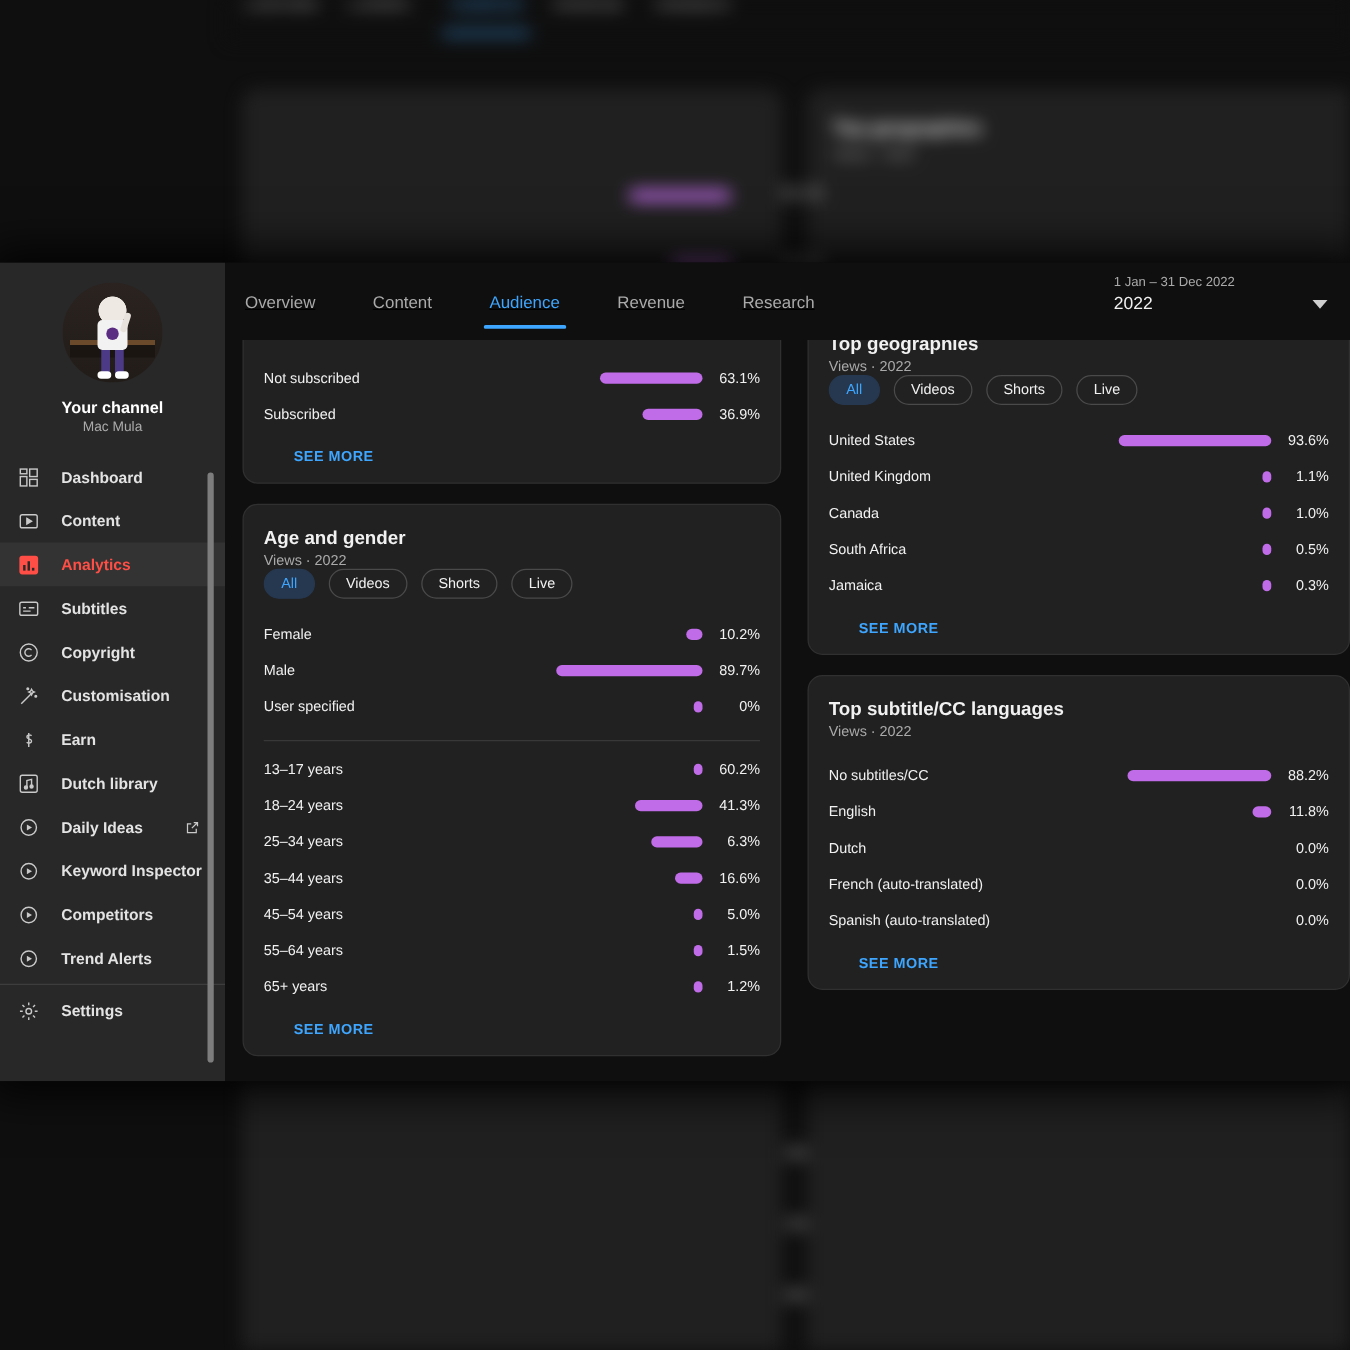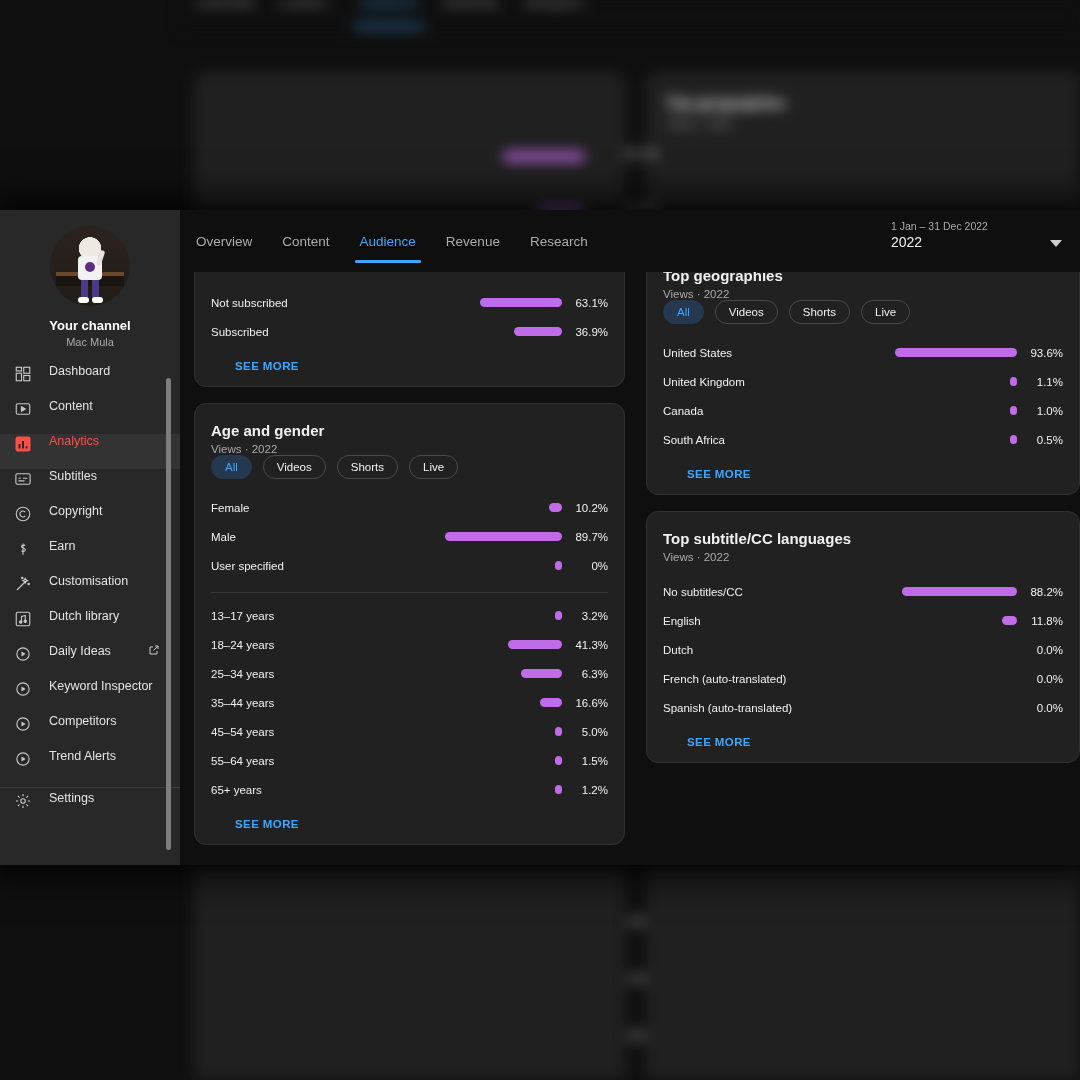--- a/index.html
+++ b/index.html
@@ -61,22 +61,22 @@
   .avatar .logo { position:absolute; left:35px; top:36px; width:10px; height:10px; border-radius:50%; background:#5b2d82;}
   .avatar .shoeL{ position:absolute; left:28px; top:71px; width:11px; height:6px; background:#fff; border-radius:3px;}
   .avatar .shoeR{ position:absolute; left:42px; top:71px; width:11px; height:6px; background:#fff; border-radius:3px;}
   .avatar .arm  { position:absolute; left:48px; top:24px; width:5px; height:16px; background:#e8e2dc; transform:rotate(18deg); border-radius:3px;}
 
   .sb-chan { margin-top: 12px; font-size: 13px; font-weight: bold; color: #fff; }
   .sb-sub  { margin-top: 3px; font-size: 11px; color: #aaa; }
 
   .sb-nav { margin-top: 16px; }
   .sb-item {
-    display: flex; height: 35px; padding-left: 13px;
-    color: #e3e3e3; font-size: 12.5px; position: relative;
+    display: flex; align-items: center; height: 35px; padding-left: 13px;
+    color: #e3e3e3; font-size: 12.5px; position: relative; font-weight: bold;
   }
   .sb-item .ic {
     width: 20px; height: 20px; margin-right: 16px; flex: 0 0 20px;
     display: flex; align-items: center; justify-content: center; color: #c9c9c9;
   }
   .sb-item.active { background: #333; color: #ff4e45; }
   .sb-item.active .ic { color: #ff4e45; }
   .sb-ext { position: absolute; right: 20px; color: #c9c9c9; }
   .sb-divider { height: 1px; background: #3d3d3d; margin: 3px 0; }
   .sb-scroll {
@@ -84,21 +84,21 @@
     background: #7d7d7d; border-radius: 3px;
   }
 
   
   .content { position: absolute; left: 180px; top: 0; width: 900px; height: 655px; }
 
   .tabbar {
     position: absolute; left: 0; top: 0; width: 900px; height: 62px;
     background: #0f0f0f; z-index: 5;
   }
-  .tabs { position: absolute; left: 16px; top: 24px; display: flex; gap: 30px; text-decoration: underline; }
+  .tabs { position: absolute; left: 16px; top: 24px; display: flex; gap: 46px; text-decoration: underline; }
   .tab { font-size: 13.5px; color: #aaa; position: relative; padding-bottom: 14px; }
   .tab.sel { color: #3ea6ff; }
   .tab.sel:after {
     content: ""; position: absolute; left: -5px; right: -5px; bottom: 0;
     height: 3px; background: #3ea6ff; border-radius: 2px;
   }
   .daterange { position: absolute; right: 14px; top: 10px; width: 175px; }
   .dr-sub { font-size: 10.5px; color: #aaa; }
   .dr-val { font-size: 14px; color: #f1f1f1; margin-top: 2px; }
   .dr-caret {
@@ -254,35 +254,35 @@
               <svg width="18" height="18" viewBox="0 0 24 24" fill="none" stroke="currentColor" stroke-width="1.5">
                 <circle cx="12" cy="12" r="9"></circle>
                 <path d="M15 9.5a4 4 0 100 5"></path>
               </svg>
             </span>
             <span>Copyright</span>
           </div>
           <div class="sb-item">
             <span class="ic">
               <svg width="18" height="18" viewBox="0 0 24 24" fill="none" stroke="currentColor" stroke-width="1.5">
-                <path d="M15 7.5c-1-1.2-5-1.6-5 1.2 0 2.6 5 1.5 5 4.3 0 2.8-4 2.6-5.2 1.4M12 4.5v15"></path>
-              </svg>
-            </span>
-            <span>Earn</span>
-          </div>
-          <div class="sb-item">
-            <span class="ic">
-              <svg width="18" height="18" viewBox="0 0 24 24" fill="none" stroke="currentColor" stroke-width="1.5">
                 <path d="M4 20L16 8"></path>
                 <path d="M15 4.5l1 2 2 1-2 1-1 2-1-2-2-1 2-1z"></path>
                 <circle cx="19.5" cy="12" r=".9" fill="currentColor"></circle>
                 <circle cx="11" cy="4" r=".9" fill="currentColor"></circle>
               </svg>
             </span>
             <span>Customisation</span>
+          </div>
+          <div class="sb-item">
+            <span class="ic">
+              <svg width="18" height="18" viewBox="0 0 24 24" fill="none" stroke="currentColor" stroke-width="1.5">
+                <path d="M15 7.5c-1-1.2-5-1.6-5 1.2 0 2.6 5 1.5 5 4.3 0 2.8-4 2.6-5.2 1.4M12 4.5v15"></path>
+              </svg>
+            </span>
+            <span>Earn</span>
           </div>
           <div class="sb-item">
             <span class="ic">
               <svg width="18" height="18" viewBox="0 0 24 24" fill="none" stroke="currentColor" stroke-width="1.5">
                 <rect x="3" y="3" width="18" height="18" rx="2"></rect>
                 <path d="M10 16V8.5l5-1.2V15"></path>
                 <circle cx="9" cy="16" r="1.6" fill="currentColor"></circle>
                 <circle cx="15" cy="15" r="1.6" fill="currentColor"></circle>
               </svg>
             </span>
@@ -420,21 +420,21 @@
                   <div class="row-pct">0%</div>
                 </div>
               </div>
             <div class="rule"></div>
             <div id="rows-ag-age">
                 <div class="row">
                   <div class="row-label">13–17 years</div>
                   <div class="row-barwrap">
                     <div class="row-bar" style="width: 7px; background: rgb(192, 108, 232);"></div>
                   </div>
-                  <div class="row-pct">3.2%</div>
+                  <div class="row-pct">60.2%</div>
                 </div>
                 <div class="row">
                   <div class="row-label">18–24 years</div>
                   <div class="row-barwrap">
                     <div class="row-bar" style="width: 53.69px; background: rgb(192, 108, 232);"></div>
                   </div>
                   <div class="row-pct">41.3%</div>
                 </div>
                 <div class="row">
                   <div class="row-label">25–34 years</div>
@@ -509,20 +509,27 @@
                   </div>
                   <div class="row-pct">1.0%</div>
                 </div>
                 <div class="row">
                   <div class="row-label">South Africa</div>
                   <div class="row-barwrap">
                     <div class="row-bar" style="width: 7px; background: rgb(192, 108, 232);"></div>
                   </div>
                   <div class="row-pct">0.5%</div>
                 </div>
+                <div class="row">
+                  <div class="row-label">Jamaica</div>
+                  <div class="row-barwrap">
+                    <div class="row-bar" style="width: 7px; background: rgb(192, 108, 232);"></div>
+                  </div>
+                  <div class="row-pct">0.3%</div>
+                </div>
               </div>
             <div class="seemore">SEE MORE</div>
           </div>
 
           <div class="card">
             <div class="card-title">Top subtitle/CC languages</div>
             <div class="card-sub">Views · 2022</div>
             <div class="rows" id="rows-subs">
                 <div class="row">
                   <div class="row-label">No subtitles/CC</div>

